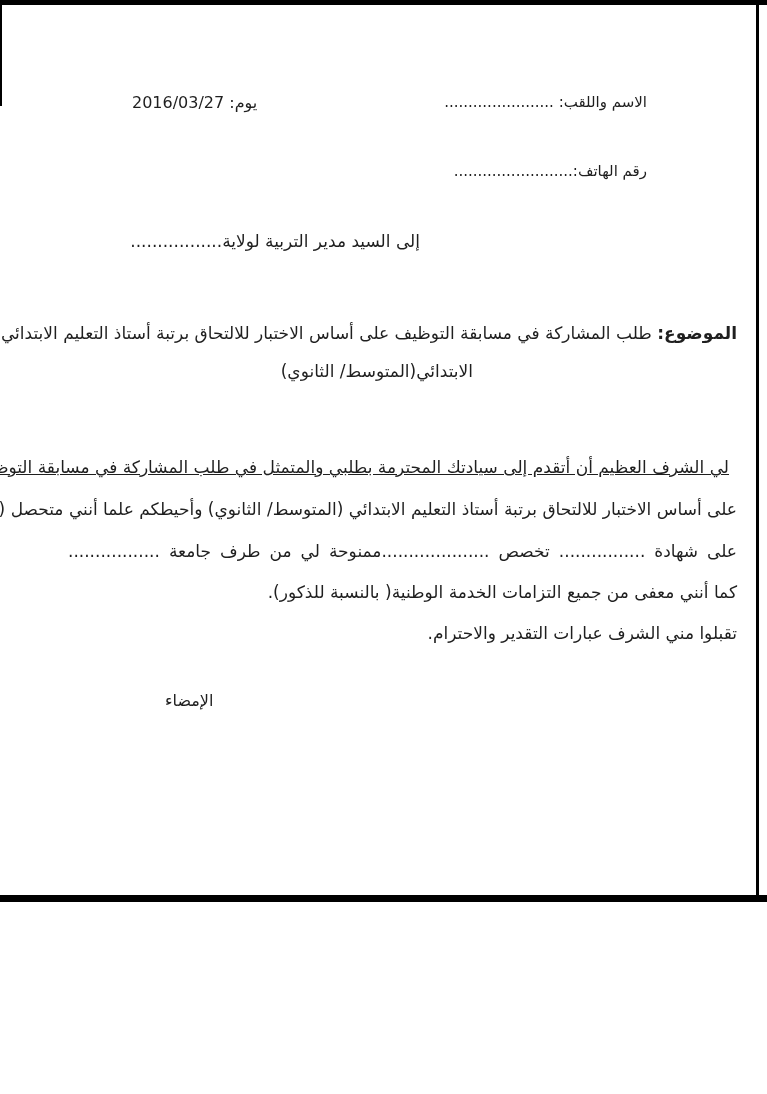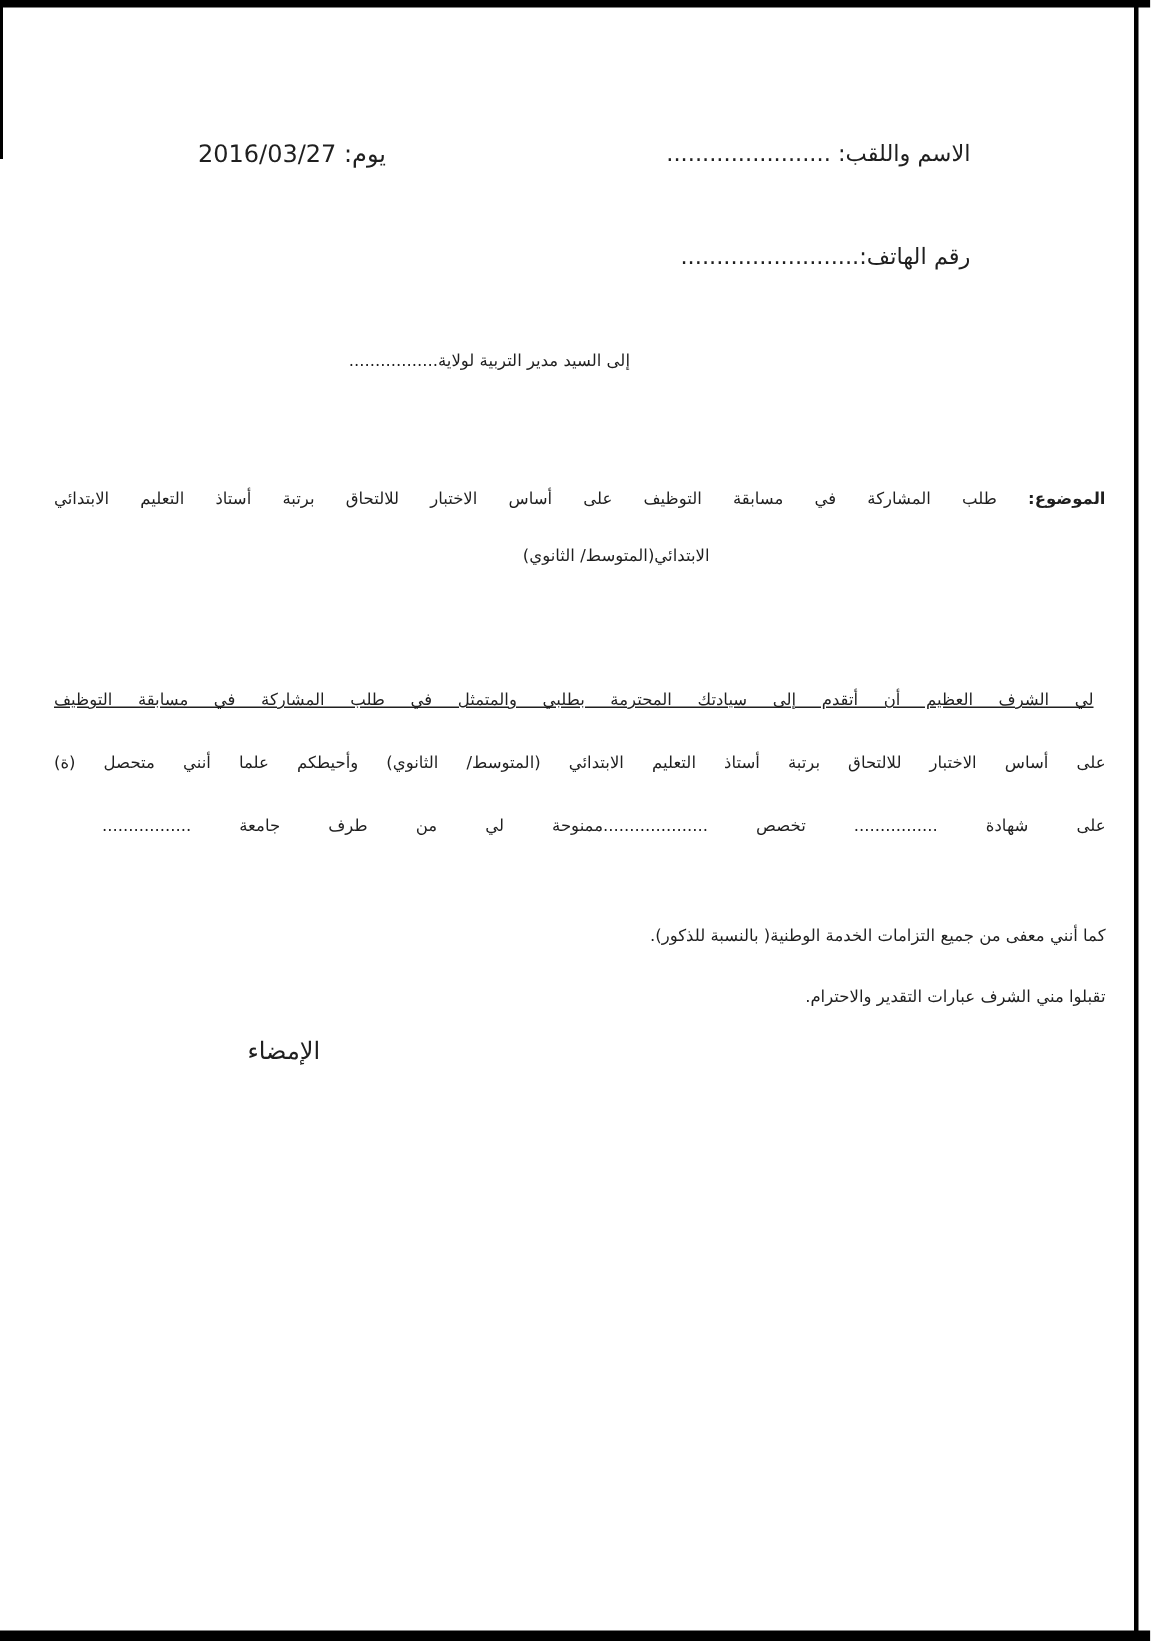--- a/index.html
+++ b/index.html
@@ -1,52 +1,52 @@
 <!DOCTYPE html>
 <html lang="ar"><head>
 <meta charset="utf-8">
 <style>
   html, body { margin: 0; padding: 0; background: #ffffff; }
   .page {
     position: relative;
     width: 767px;
-    height: 1094px;
+    height: 902px;
     background: #ffffff;
     overflow: hidden;
     font-family: "DejaVu Sans", sans-serif;
     color: #1f1f1f;
   }
   .edge { position: absolute; background: #000000; }
   .edge-top    { top: 0; left: 0; width: 767px; height: 5px; }
   .edge-bottom { bottom: 0; left: 0; width: 767px; height: 7px; }
   .edge-right  { top: 0; left: 756px; width: 3px; height: 1094px; }
   .edge-left   { top: 0; left: 0; width: 2px; height: 106px; }
 
   .t {
     position: absolute;
     direction: rtl;
     unicode-bidi: embed;
     white-space: nowrap;
-    font-size: 11px;
+    font-size: 17px;
     line-height: 22px;
     color: #1f1f1f;
   }
   .just {
     left: 36px;
     right: 30px;
     text-align: justify;
     text-align-last: justify;
     text-justify: inter-word;
   }
   .field { right: 120px; font-size: 15px; text-align: right; }
   .date  { left: 132px; top: 92px; font-size: 16px; }
   .recipient { right: 347px; top: 230px; }
   .subject-label { font-weight: bold; }
   .sig { left: 165px; top: 690px; font-size: 16px; }
-  .ra { text-align: right; right: 30px; left: 36px; margin-top: 32px; }
+  .ra { text-align: right; right: 30px; left: 36px; }
   .indent-first { padding-right: 8px; text-decoration: underline; }
 </style>
 </head>
 <body>
 
 <div class="page">
 
   <div class="edge edge-top"></div>
   <div class="edge edge-bottom"></div>
   <div class="edge edge-right"></div>

